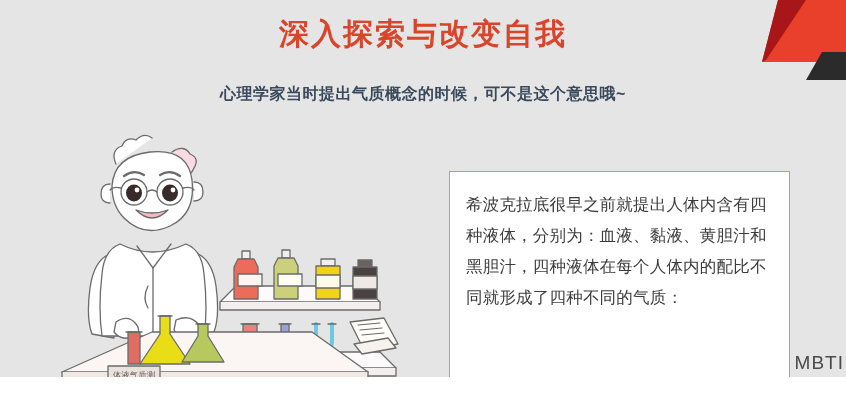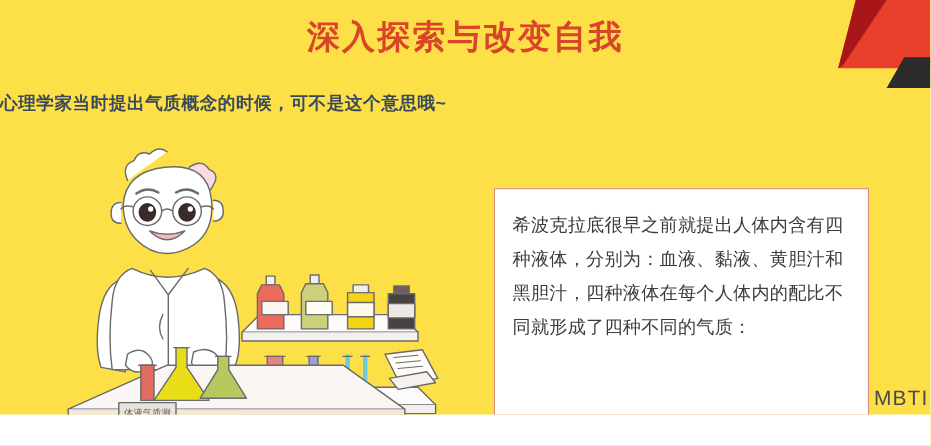--- a/index.html
+++ b/index.html
@@ -4,21 +4,21 @@
 <style>
   html, body {
     margin: 0;
     padding: 0;
     background: #ffffff;
   }
   #slide {
     position: relative;
     width: 846px;
     height: 377px;
-    background: #fde047;
+    background: #e5e5e5;
     overflow: hidden;
     font-family: "Liberation Sans", "DejaVu Sans", sans-serif;
   }
 
   
   .corner-deco {
     position: absolute;
     top: 0;
     right: 0;
     width: 110px;
@@ -36,21 +36,21 @@
     font-size: 30px;
     font-weight: bold;
     letter-spacing: 2px;
     color: #d8452a;
   }
   .subtitle {
     position: absolute;
     left: 0;
     top: 84px;
     width: 846px;
-    text-align: left;
+    text-align: center;
     font-size: 16px;
     font-weight: bold;
     letter-spacing: 0.5px;
     color: #3a4a5c;
   }
 
   
   .illus {
     position: absolute;
     left: 24px;
@@ -63,21 +63,20 @@
   
   .textcard {
     position: absolute;
     left: 449px;
     top: 171px;
     width: 341px;
     height: 207px;
     border: 1.6px solid #d8907c;
     background: #ffffff;
     box-sizing: border-box;
-    font-family: Liberation Serif, serif;
   }
   .textcard-body {
     position: absolute;
     left: 16px;
     top: 17px;
     width: 312px;
     font-size: 16.5px;
     line-height: 31px;
     color: #3c3c3c;
     letter-spacing: 0.2px;

